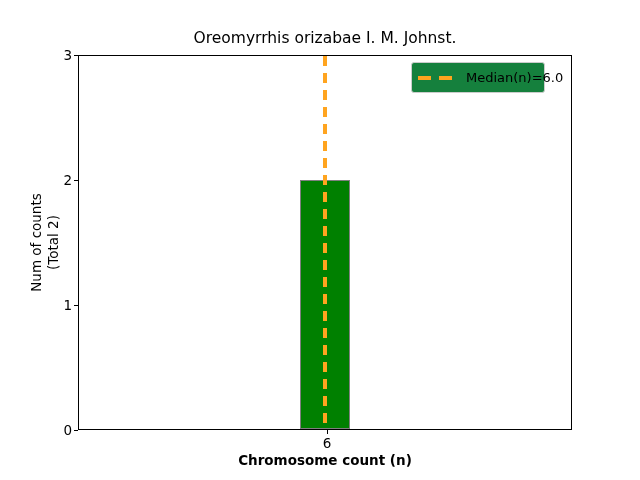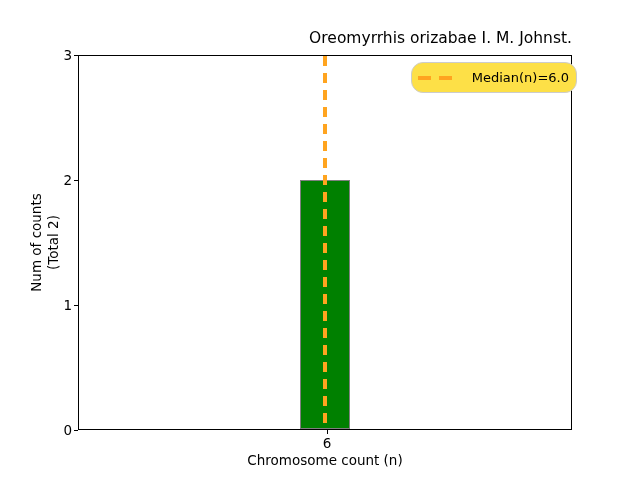--- a/index.html
+++ b/index.html
@@ -23,21 +23,21 @@
     height: 480px;
     background: #ffffff;
   }
 
   
   #chart-title {
     position: absolute;
     left: 78px;
     top: 28px;
     width: 494px;
-    text-align: right;
+    text-align: center;
     font-size: 15.5px;
     line-height: 20px;
     color: #000000;
     white-space: nowrap;
   }
 
   
   #plot-area {
     position: absolute;
     left: 78px;
@@ -148,33 +148,34 @@
   #xlabel {
     position: absolute;
     left: 78px;
     top: 452px;
     width: 494px;
     text-align: center;
     font-size: 13.5px;
     line-height: 16px;
     color: #000000;
     white-space: nowrap;
+    font-weight: bold;
   }
 
   
   #legend {
     position: absolute;
     left: 411px;
     top: 62px;
     padding: 5px 7px 5px 6px;
-    background: #fde047;
+    background: #15803d;
     border: 1px solid #cccccc;
-    border-radius: 12px;
+    border-radius: 3px;
     box-sizing: border-box;
-    width: 166px;
+    width: 134px;
   }
   .legend-row {
     display: flex;
     align-items: center;
     height: 19px;
   }
   .legend-sample {
     width: 40px;
     height: 4px;
     margin-right: 8px;

